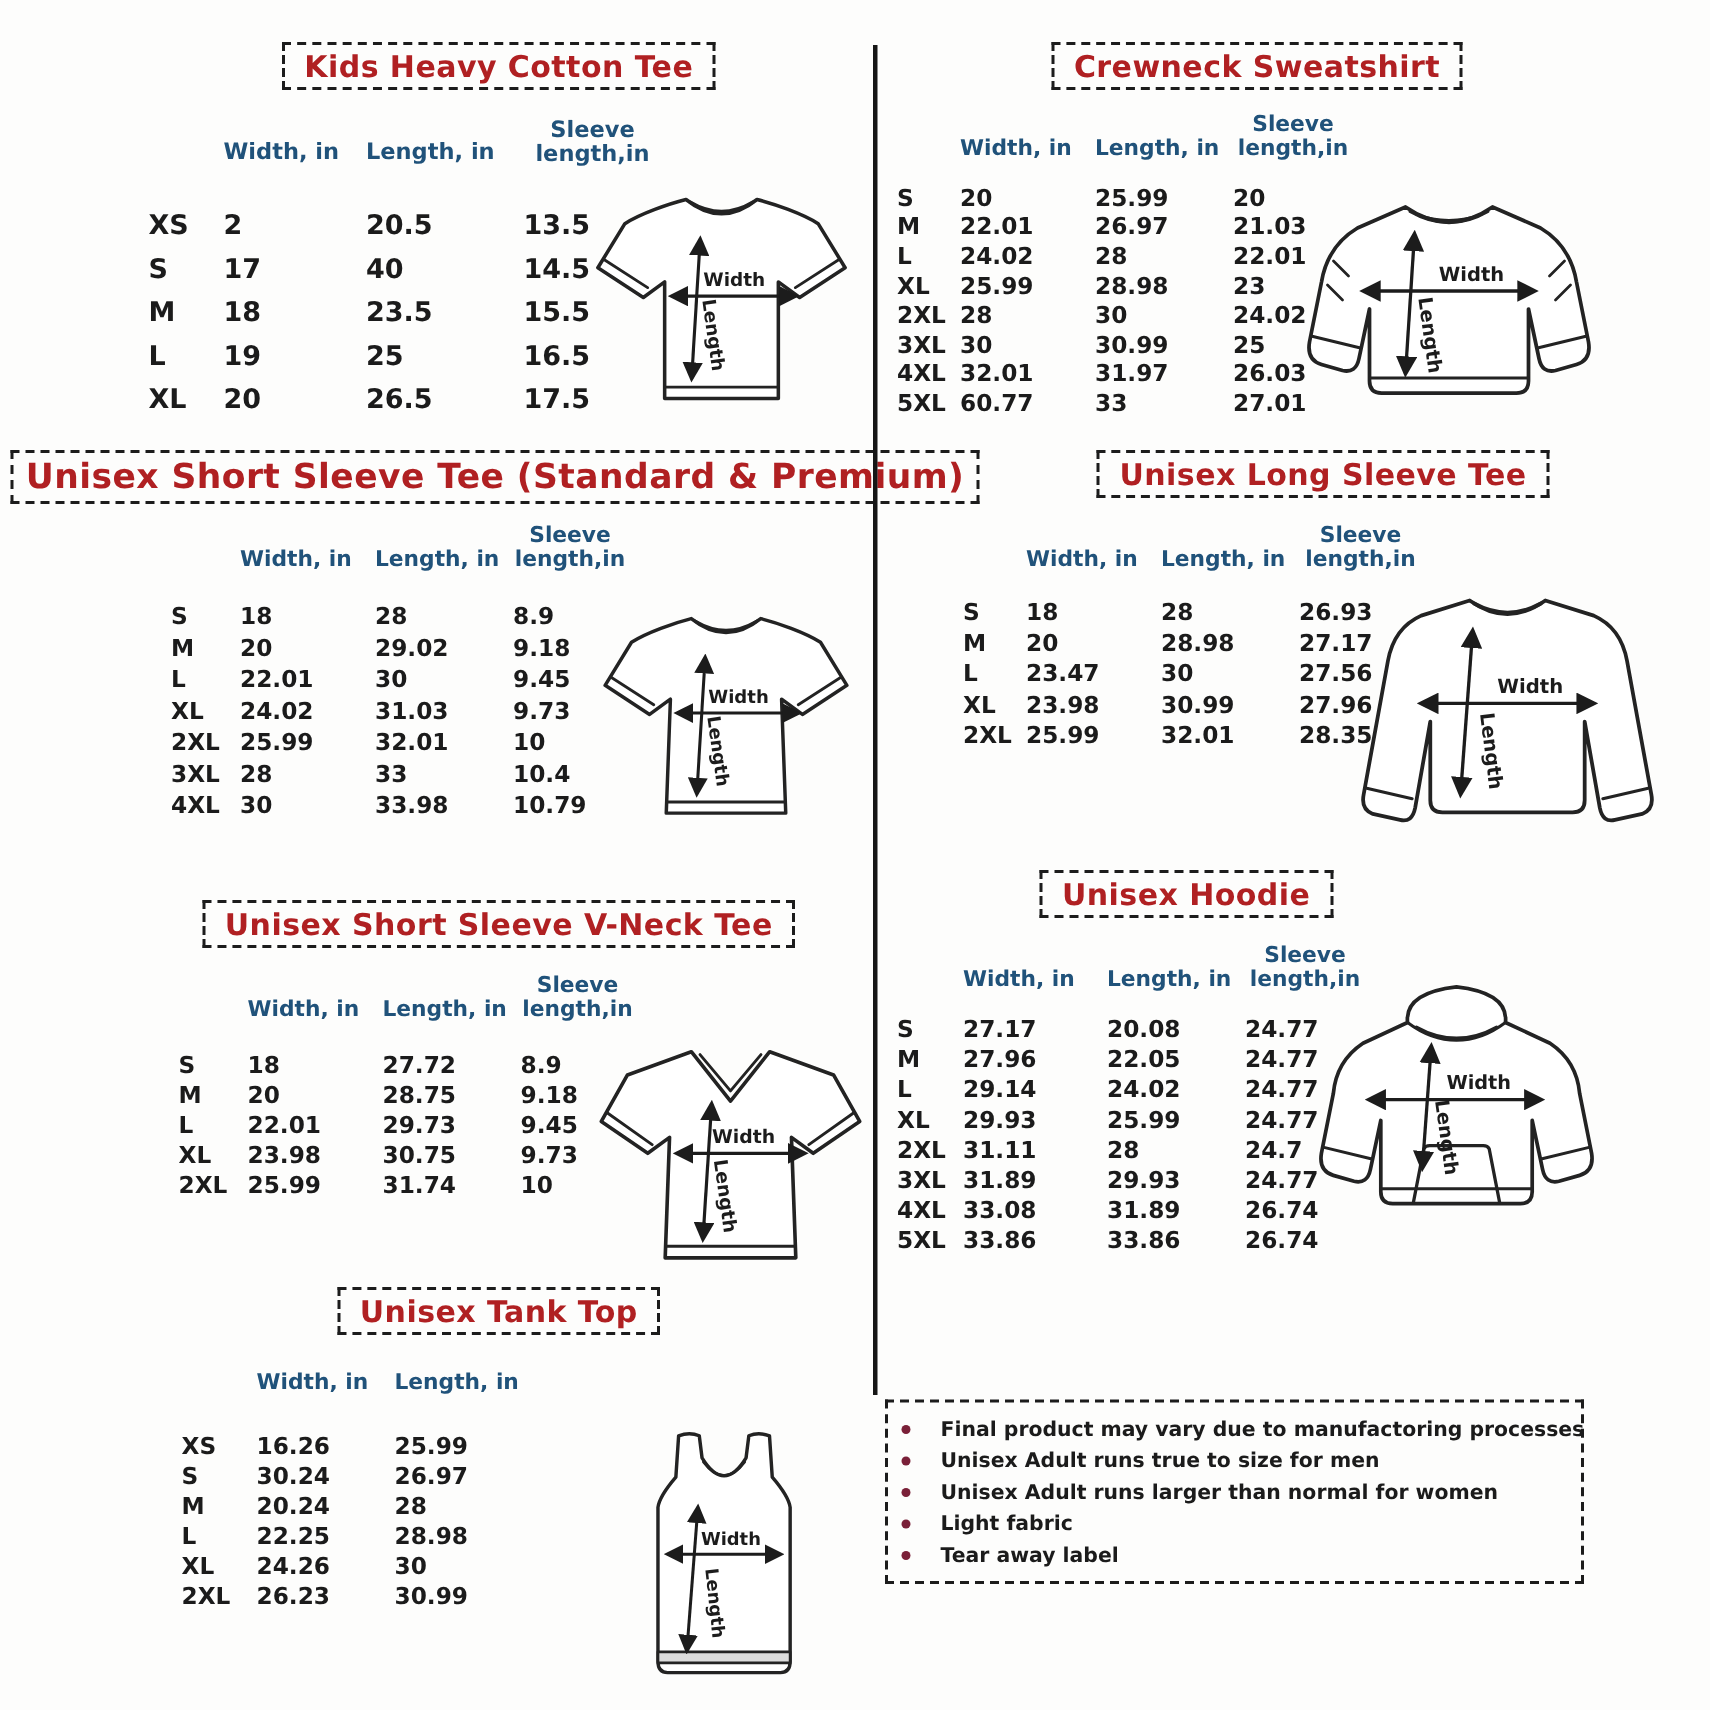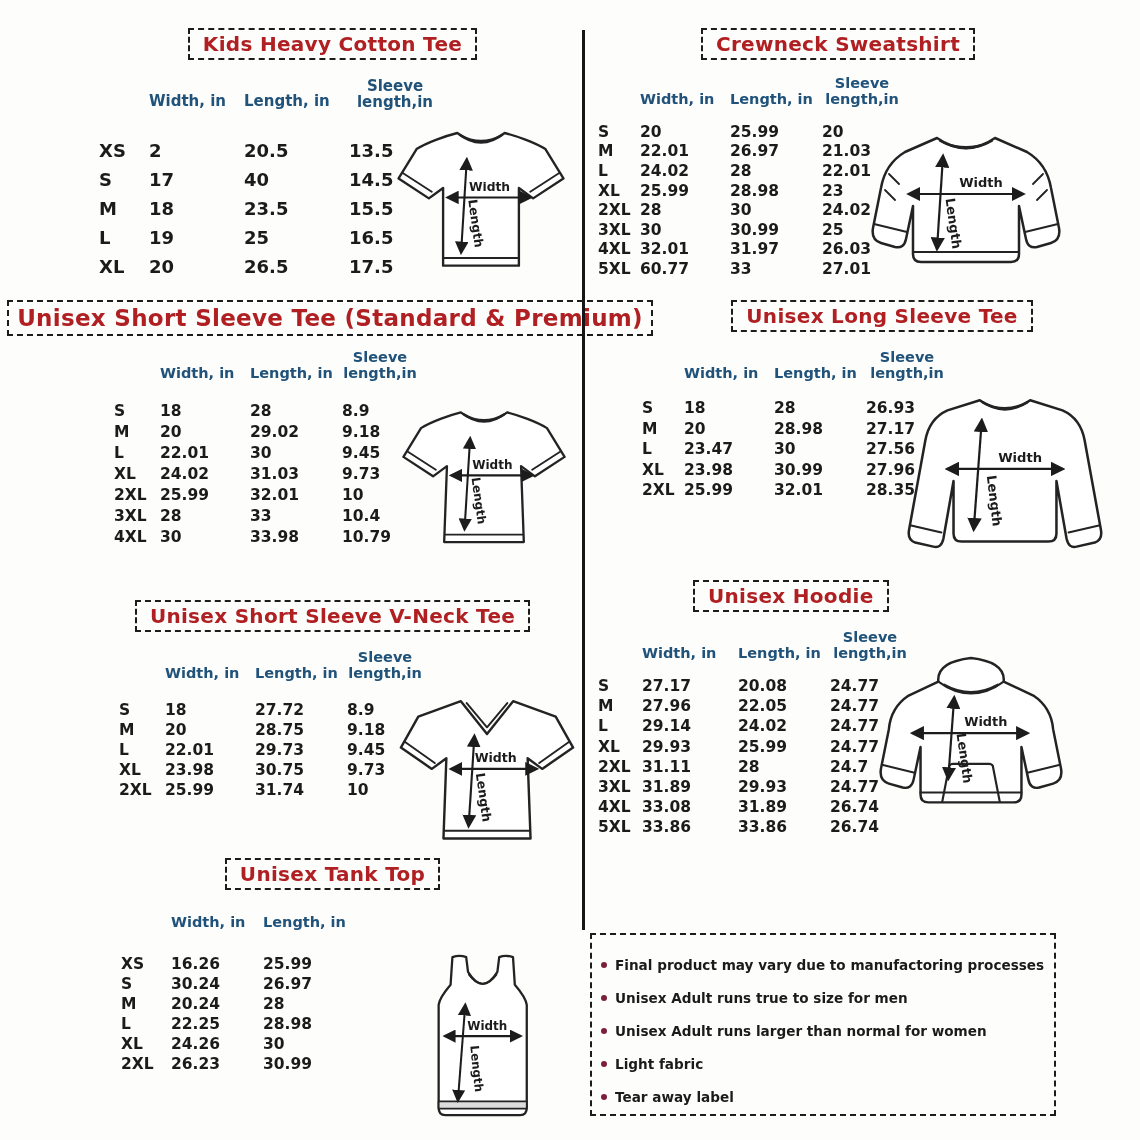--- a/index.html
+++ b/index.html
@@ -90,21 +90,21 @@
     font-size:13px; fill:#1c1c1c;
   }
 
   #divider { position:absolute; left:582px; top:30px; width:3px; height:900px; background:#161616; }
 
   #notes {
     position:absolute; left:590px; top:933px; width:466px;
     border:2px dashed #1c1c1c; padding:7px 6px 7px 9px; box-sizing:border-box;
     background:#fdfdfc;
   }
-  .note-row { display:flex; gap:8px; align-items:center; height:21px;margin-top:12px; }
+  .note-row { display:flex; gap:20px; align-items:center; height:21px; }
   .note-bullet { width:6px; height:6px; border-radius:50%; background:#7a2038; flex:0 0 auto; }
   .note-text { font-size:13.6px; font-weight:bold; white-space:nowrap; }
 </style>
 </head>
 <body>
 
 <div class="section" id="sec-kids">
   <div class="title-wrap">
     <div class="title-box">Kids Heavy Cotton Tee</div>
   </div>

